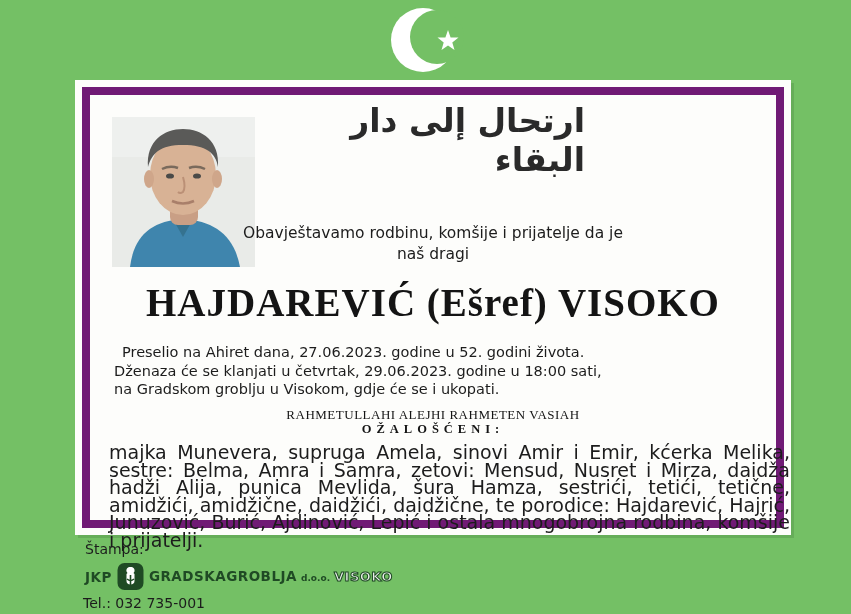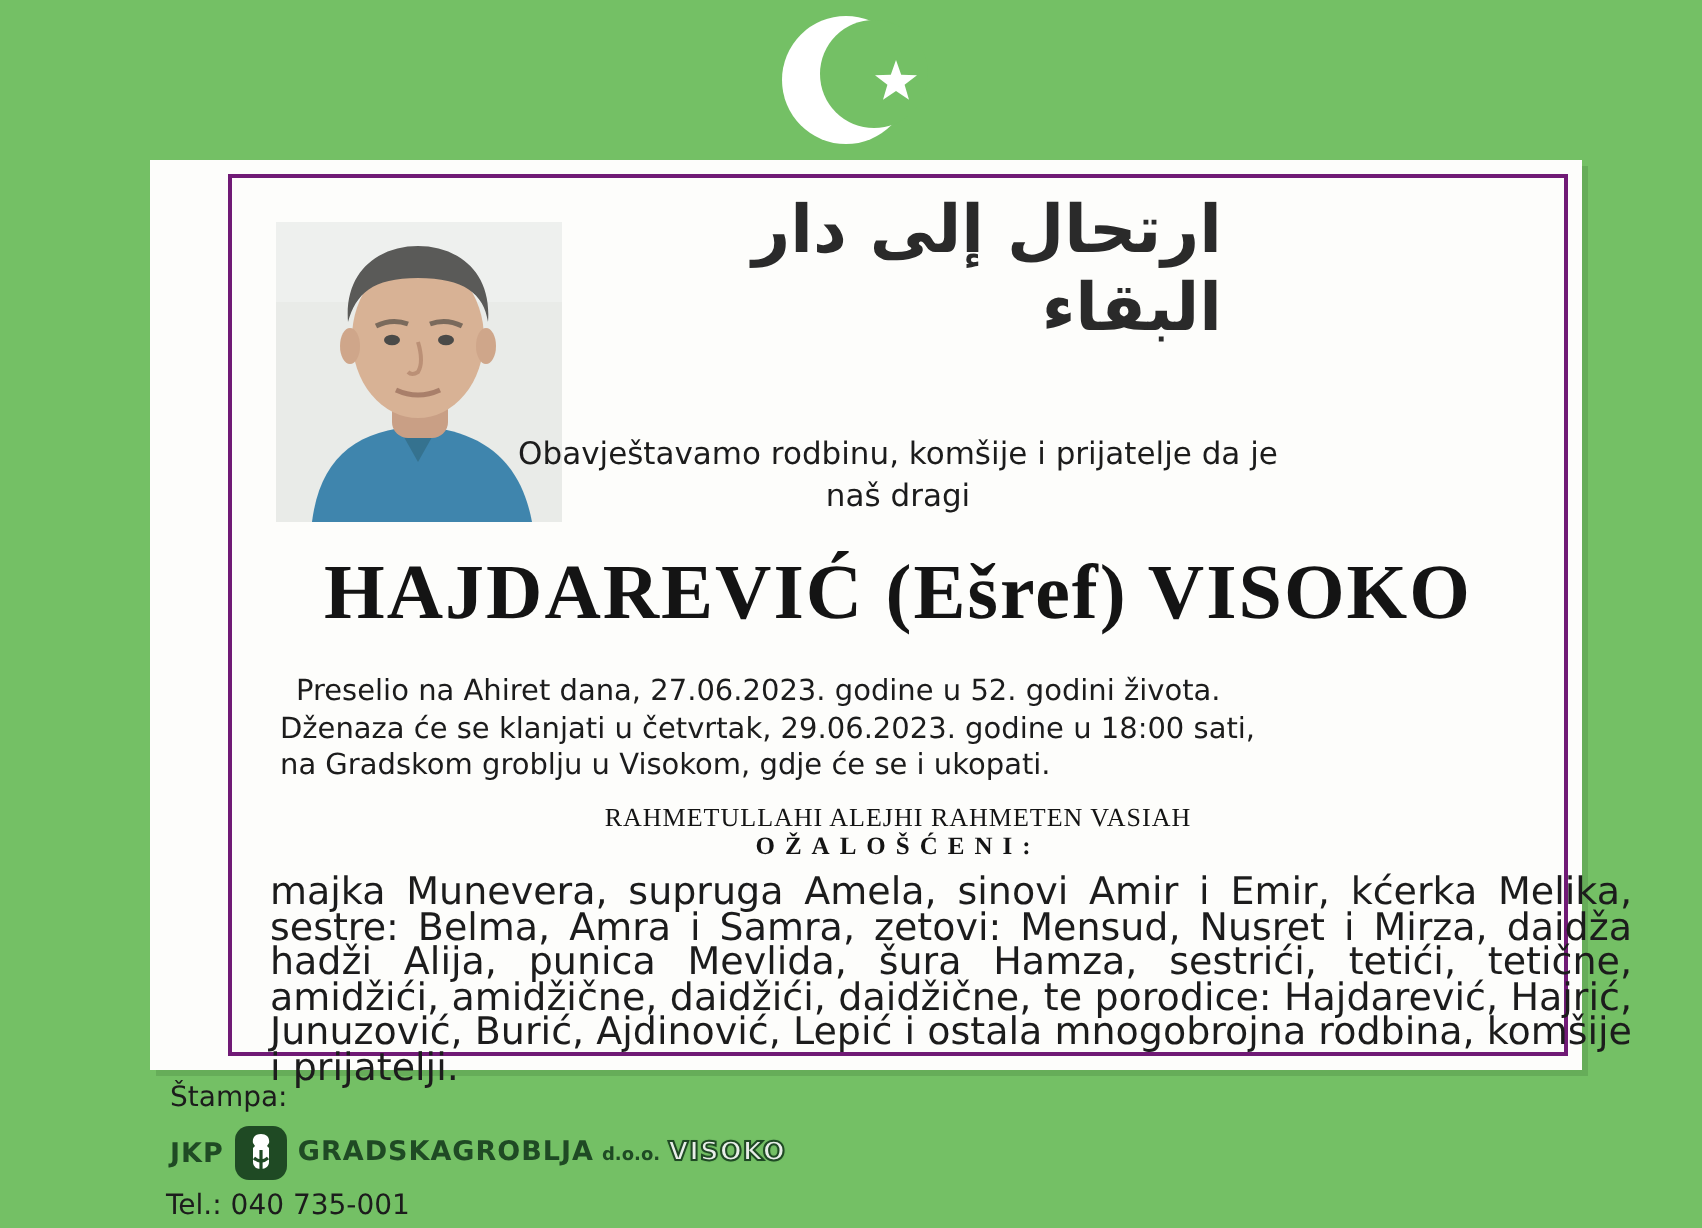--- a/index.html
+++ b/index.html
@@ -17,22 +17,21 @@
   .crescent-wrap { position:absolute; left:390px; top:4px; width:84px; height:72px; }
 
   
   .card {
     position:absolute; left:75px; top:80px; width:716px; height:455px;
     background:#fdfdfb;
     box-shadow:3px 3px 0 rgba(40,90,40,0.18);
   }
   .card-frame {
     position:absolute; inset:7px;
-    border:2px solid #701a75;
-    margin-left:32px;
+    border:8px solid #701a75;
   }
 
   
   .photo {
     position:absolute; left:22px; top:22px; width:143px; height:150px;
     background:#e9ebe8; overflow:hidden;
   }
   .calligraphy {
     position:absolute; left:255px; top:10px; width:240px; height:70px;
     display:flex; align-items:center; justify-content:center;
@@ -186,13 +185,13 @@
       <span class="big">GRADSKA</span>
     </span>
     <span class="row">
       <span class="big">GROBLJA</span>
       <span class="small">d.o.o.</span>
       <span class="city">VISOKO</span>
     </span>
   </span>
 </div>
 
-<div class="tel">Tel.: 040 735-001</div>
+<div class="tel">Tel.: 032 735-001</div>
 
 </body></html>

